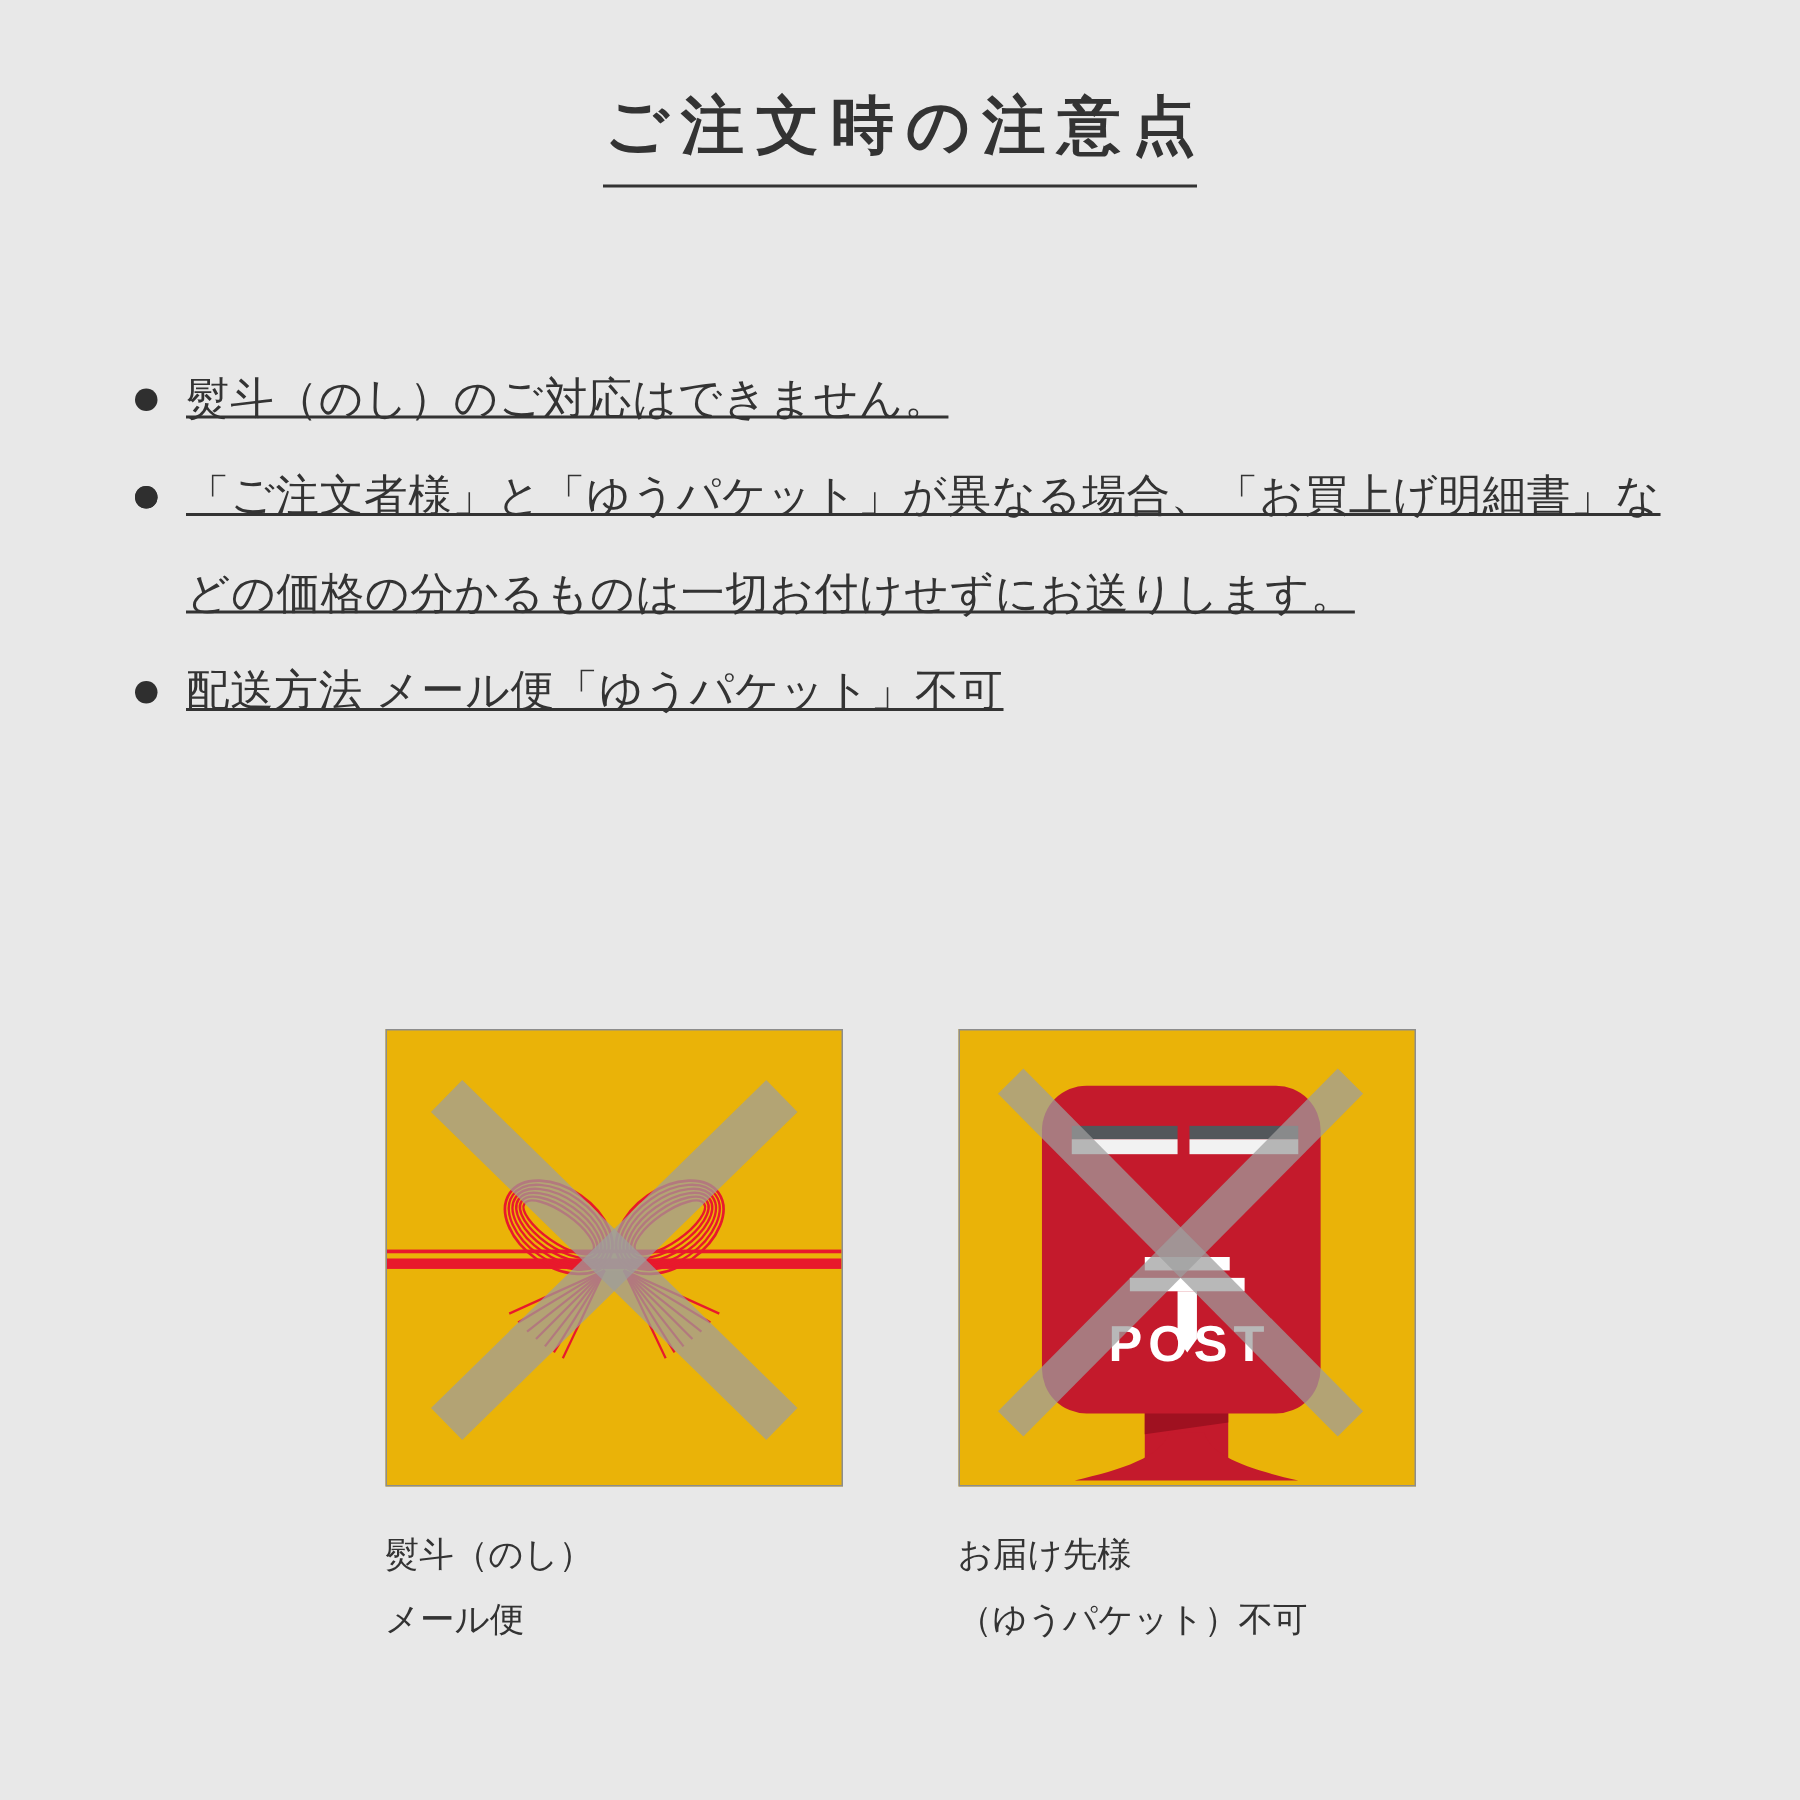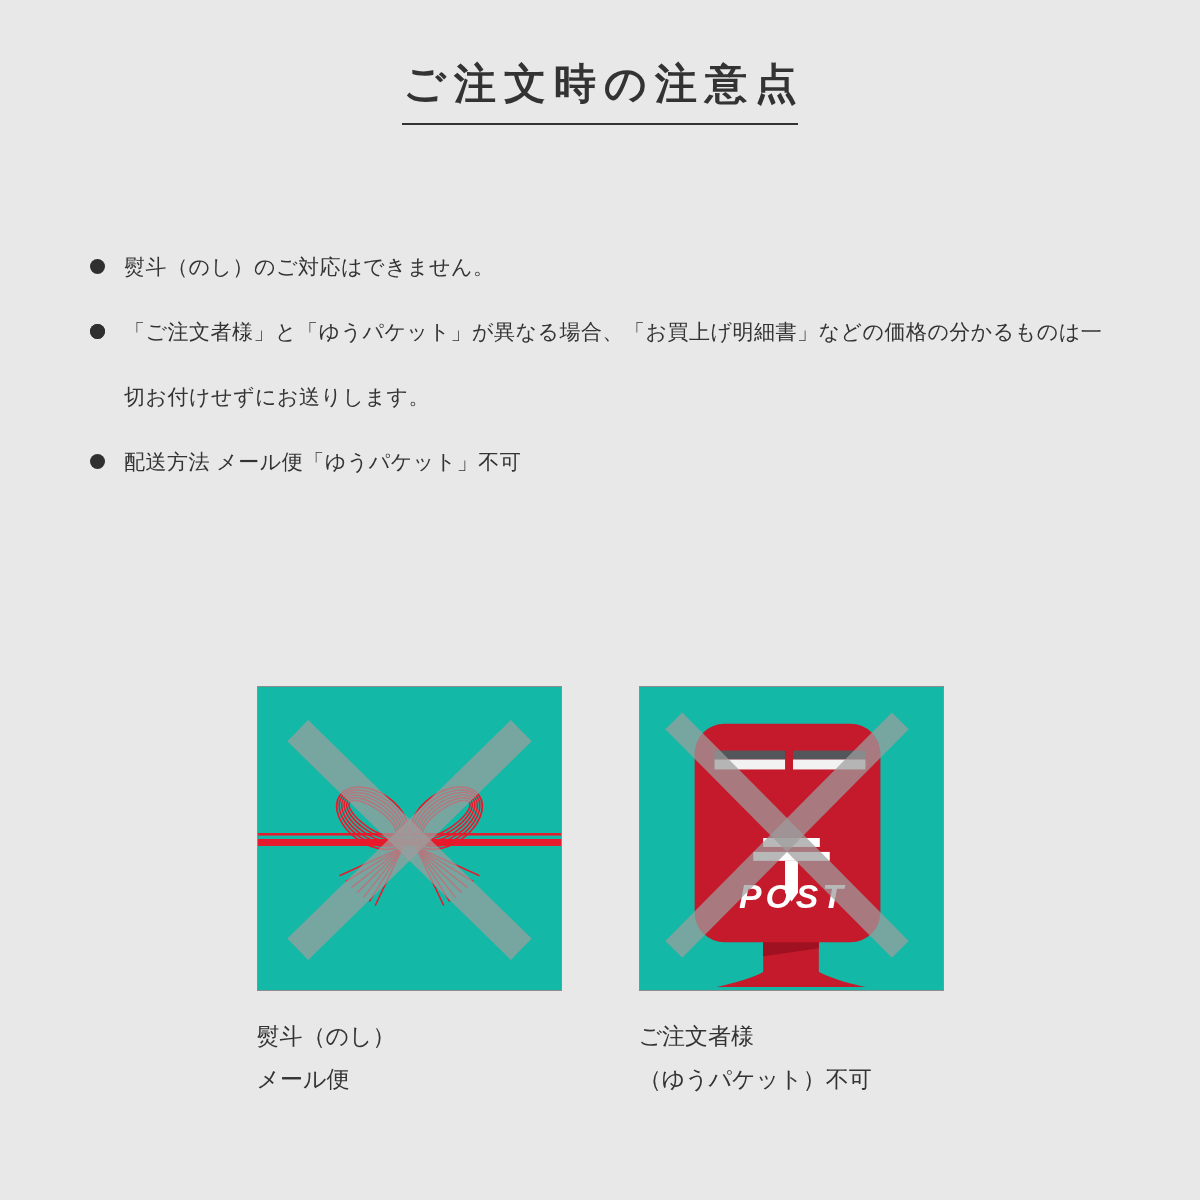--- a/index.html
+++ b/index.html
@@ -45,23 +45,24 @@
     top: 234px;
     left: 90px;
     width: 1030px;
     margin: 0;
     padding: 0;
     list-style: none;
   }
   .notes li {
     position: relative;
     padding-left: 34px;
-    font-size: 21px;
+    font-size: 29px;
     line-height: 65px;
     letter-spacing: 0.5px;
+    text-decoration: underline;
   }
   .notes .dot {
     position: absolute;
     left: 0;
     top: 25px;
     width: 15px;
     height: 15px;
     border-radius: 50%;
     background: #2f2f2f;
   }
@@ -73,24 +74,23 @@
     left: 0;
     width: 100%;
     display: flex;
     justify-content: center;
     gap: 77px;
   }
   figure { margin: 0; width: 305px; }
   .fig-box {
     width: 303px;
     height: 303px;
-    background: #14b8a6;
+    background: #eab308;
     border: 1px solid var(--box-border, #8d8d8d);
     box-sizing: content-box;
-    font-style: italic;
   }
   .fig-box svg { display: block; }
   figcaption {
     margin-top: 24px;
     font-size: 23px;
     line-height: 43px;
     color: var(--text, #333333);
   }
 
   
@@ -229,19 +229,19 @@
             <text class="post-label" x="154" y="222" text-anchor="middle">POST</text>
           </g>
 
           <g>
             <line class="cross-bar" stroke-width="24" x1="34" y1="34" x2="262" y2="264"></line>
             <line class="cross-bar" stroke-width="24" x1="262" y1="34" x2="34" y2="264"></line>
           </g>
         </svg>
       </div>
       <figcaption>
-        <div>ご注文者様</div>
+        <div>お届け先様</div>
         <div>（ゆうパケット）不可</div>
       </figcaption>
     </figure>
 
   </div>
 </div>
 
 </body></html>

